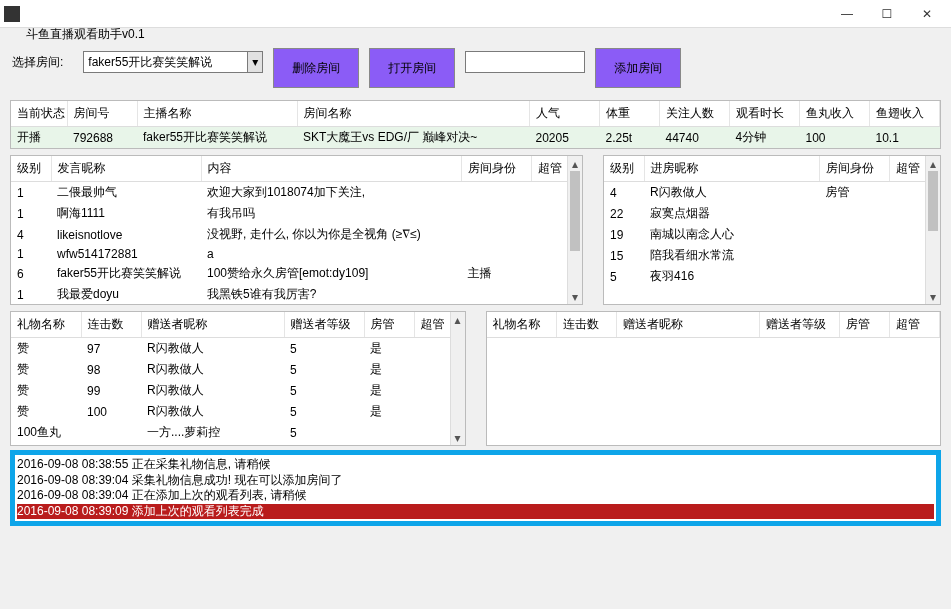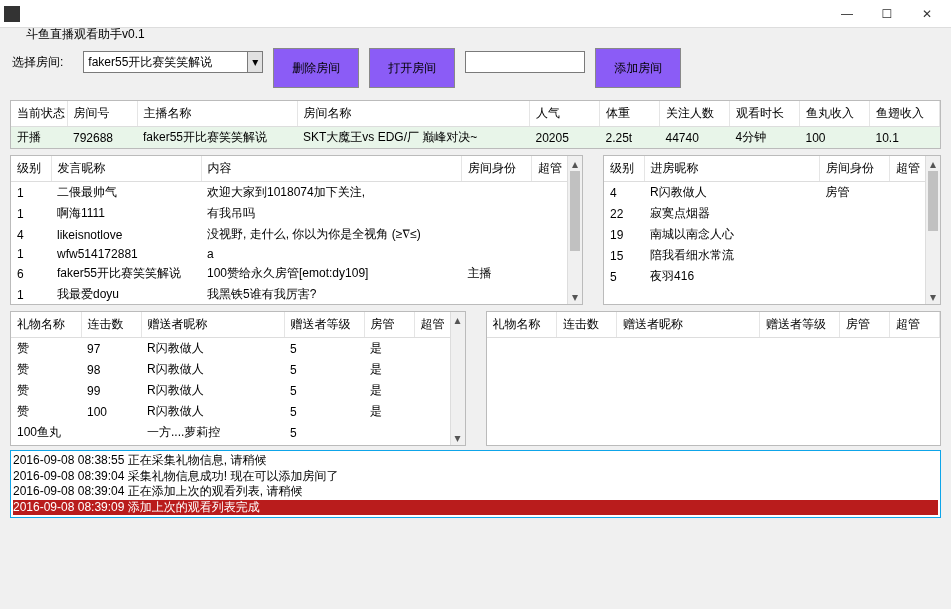--- a/index.html
+++ b/index.html
@@ -19,21 +19,21 @@
 .panel { background: #fff; border: 1px solid #bbb; }
 .grid { width: 100%; border-collapse: collapse; table-layout: fixed; }
 .grid th { text-align: left; font-weight: normal; padding: 4px 6px; border-bottom: 1px solid #ddd; border-right: 1px solid #e5e5e5; background: #fff; white-space: nowrap; overflow: hidden; }
 .grid td { padding: 2px 6px; white-space: nowrap; overflow: hidden; text-overflow: ellipsis; }
 .row2 { display: flex; gap: 20px; border-radius: 8px; }
 .row2 > div { flex: 1; }
 .scrollwrap { position: relative; overflow: hidden; }
 .scrollbar { position: absolute; right: 0; top: 0; bottom: 0; width: 15px; background: #f0f0f0; border-left: 1px solid #ddd; }
 .scrollbar .arrow { height: 15px; display: flex; align-items: center; justify-content: center; color: #555; }
 .scrollbar .thumb { background: #c1c1c1; margin: 0 2px; }
-.log { background: #fff; border: 1px solid #0ea5e9; margin: 0 10px 4px 10px; padding: 2px; font-family: "SimSun", monospace; font-size: 12px; line-height: 1.3; }
+.log { background: #fff; border: 5px solid #0ea5e9; margin: 0 10px 4px 10px; padding: 2px; font-family: "SimSun", monospace; font-size: 12px; line-height: 1.3; }
 .log .sel { background: #b91c1c; color: #fff; }
 .statusrow td { background: #e8f5e9; }
 </style>
 </head>
 <body>
 
 <div class="titlebar">
   <div class="icon"></div>
   <div class="title">斗鱼直播观看助手v0.1</div>
   <div class="btn">—</div>

